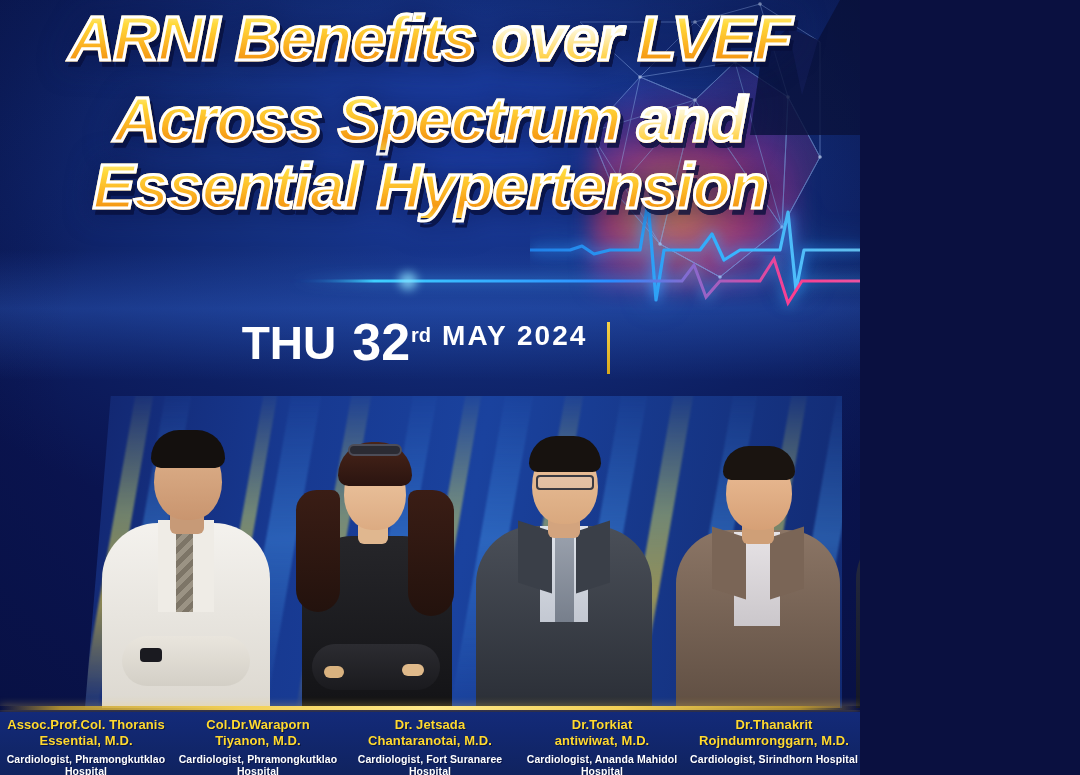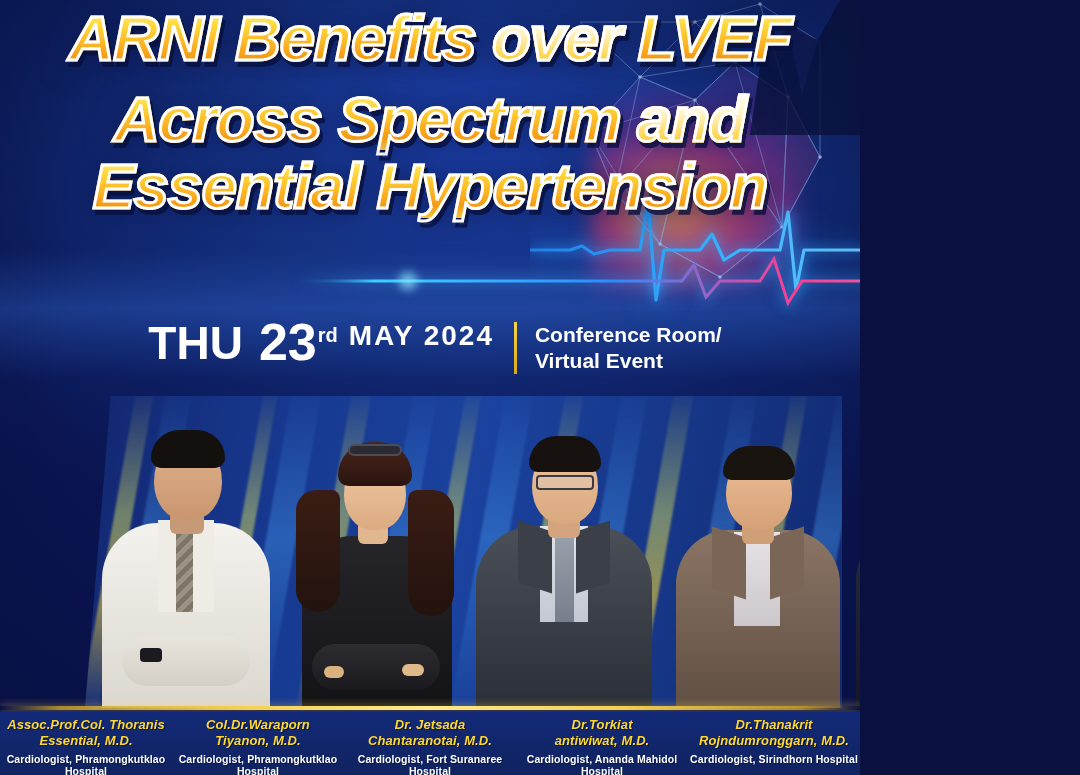--- a/index.html
+++ b/index.html
@@ -121,21 +121,21 @@
     box-shadow:0 0 8px rgba(255,215,90,.55);
   }
 
   
   .names{
     position:absolute; left:0; right:0; top:712px; height:63px; z-index:9;
     display:flex; background:linear-gradient(180deg,#132a79 0%,#10235f 100%);
   }
   .name-cell{ flex:1; text-align:center; padding-top:5px; }
   .sp-name{
-    color:#ffd92e; font-weight:bold; font-style:italic; font-size:13px;
+    color:#ffd92e; font-weight:bold; font-size:13px;
     line-height:1.26; letter-spacing:.1px; text-shadow:1px 1px 0 rgba(5,12,50,.7);
   }
   .sp-aff{
     color:#ffffff; font-weight:bold; font-size:10.5px; margin-top:3px;
     letter-spacing:.1px; text-shadow:1px 1px 0 rgba(5,12,50,.6);
   }
 </style>
 </head>
 <body>
 
@@ -226,30 +226,26 @@
     </div>
     <div class="tline tline3">
       <span>Essential Hypertension</span>
     </div>
   </div>
 
   <div class="meta">
     <div class="meta-inner">
       <div class="thu">THU</div>
       <div class="daynum">
-        <span>23</span><span class="ord">rd</span>
+        <span>32</span><span class="ord">rd</span>
       </div>
       <div class="datecol">
         <span class="dateline">MAY 2024</span>
       </div>
       <div class="vdiv"></div>
-      <div class="venue">
-        <span>Conference Room/</span>
-        <span>Virtual Event</span>
-      </div>
     </div>
   </div>
 
   <div class="photoband">
     <div class="band-bg">
       <div class="stripes">
         <div class="stripe" style="left:22px;width:18px;"></div>
         <div class="stripe blue" style="left:52px;width:26px;"></div>
         <div class="stripe" style="left:150px;width:14px;"></div>
         <div class="stripe blue" style="left:178px;width:30px;"></div>

